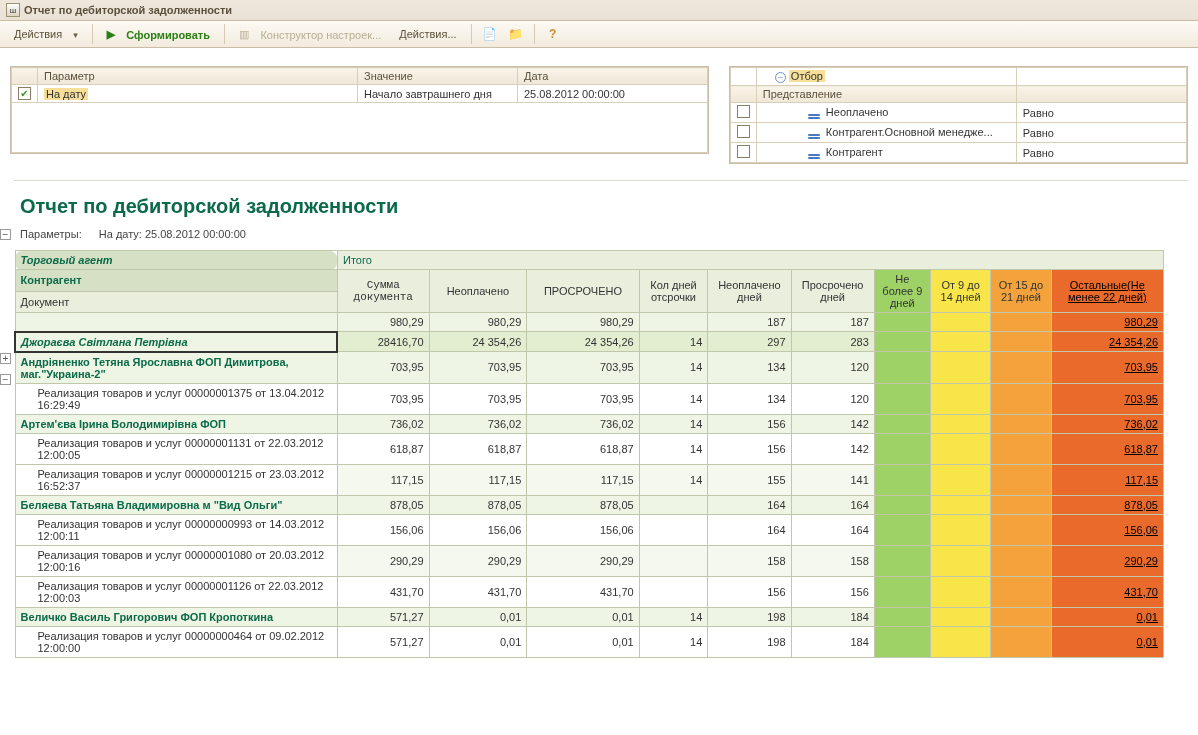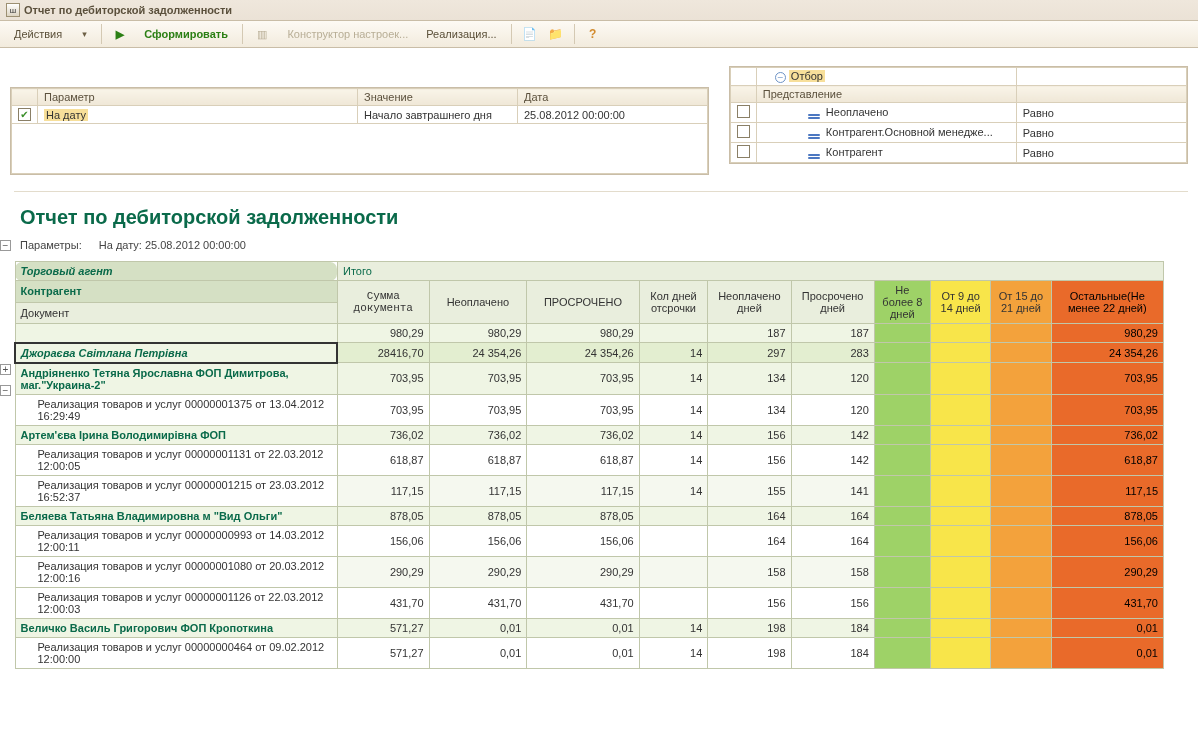--- a/index.html
+++ b/index.html
@@ -2,29 +2,29 @@
 <html><head>
 <meta charset="utf-8">
 <style>
   * { box-sizing: border-box; }
   body { margin:0; font-family: Arial, sans-serif; font-size:11px; background:#fff; color:#333; }
   .titlebar { background: linear-gradient(#efe7dc,#ebe2d6); border-bottom:1px solid #c9bda7; padding:3px 6px; display:flex; align-items:center; gap:4px;}
   .titlebar .tinyicon{width:14px;height:14px;border:1px solid #9c8f72;background:linear-gradient(#fff,#ddd4c2);font-size:8px;display:inline-flex;align-items:center;justify-content:center;}
   .titlebar .title{font-weight:bold;color:#5b503c;}
   .toolbar { background:linear-gradient(#fdfaf4,#f2ebdd); border-bottom:1px solid #c9bda7; padding:3px 8px; display:flex; align-items:center; gap:6px;}
   .toolbar .sep{width:1px;height:20px;background:#d4c9b3;margin:0 2px;}
-  .btn { display:inline-flex; align-items:center; gap:20px; padding:2px 6px; color:#5a4f38; cursor:default;}
+  .btn { display:inline-flex; align-items:flex-end; gap:11px; padding:2px 6px; color:#5a4f38; cursor:default;}
   .btn .arrow{font-size:9px;color:#6c5f44;}
   .btn-green{font-weight:bold;color:#2b7f14;}
   .btn-green .play{color:#2b7f14;}
   .btn.disabled{color:#b8ae96;}
   .iconbtn{width:20px;height:20px;display:inline-flex;align-items:center;justify-content:center;font-size:12px;}
   .settings-area{display:flex;gap:20px;padding:18px 10px 10px 10px;align-items:flex-start;}
   .panel{border:1px solid #c9bda7;}
-  .panel.left{width:700px;margin-top:21px;}
+  .panel.left{width:700px;}
   .panel.right{width:460px;}
   table.grid{border-collapse:collapse;width:100%;}
   table.grid th, table.grid td{border:1px solid #d9cfb9;padding:2px 6px;text-align:left;font-weight:normal;}
   table.grid th{background:linear-gradient(#f9f4e8,#efe7d7);color:#5b503c;}
   .sel{background:#f7df9a;display:inline-block;padding:0 2px;}
   .checkbox{width:13px;height:13px;border:1px solid #8a7f66;background:#fff;display:inline-flex;align-items:center;justify-content:center;font-size:10px;color:#3a8f2a;}
   .filter-label{background:#f7df9a;padding:0 2px;}
   .minus-circle{width:11px;height:11px;border:1px solid #6d93c6;border-radius:50%;display:inline-flex;align-items:center;justify-content:center;font-size:9px;color:#6d93c6;line-height:1;}
   .eq-icon{width:18px;height:8px;display:inline-flex;align-items:center;justify-content:center;}
   .eq-icon .bar{width:12px;height:2px;background:#4c78c1;border-radius:1px;box-shadow:0 3px 0 #4c78c1;}
@@ -36,21 +36,21 @@
   .params-line .plabel{margin-right:14px;}
   .report-table{border-collapse:collapse;width:1150px;}
   .report-table th,.report-table td{border:1px solid #c0c7aa;padding:3px 5px;}
   .hdr-group{background:#d5e0c4;color:#0a6a4a;font-weight:bold;font-style:italic;text-align:left;}
   .hdr-sub{background:#d5e0c4;color:#0a6a4a;font-weight:bold;text-align:left;}
   .hdr-doc{background:#e9eedd;color:#333;text-align:left;font-weight:normal;}
   .col-head{background:#e9eedd;text-align:center;}
   .c-green{background:#9ed267;}
   .c-yellow{background:#f8e54a;}
   .c-orange{background:#f3a23c;}
-  .c-redorange{background:#e96a2a;color:#000;}
+  .c-redorange{background:#e96a2a;color:#000;text-decoration:underline;}
   td.num{text-align:right;}
   tr.section td{background:#e3eed0;}
   tr.section td.num{background:#e3eed0;}
   tr.section .first{color:#0a6a4a;font-weight:bold;font-style:italic;}
   tr.agent td.first{color:#0a6a4a;font-weight:bold;}
   tr.agent td{background:#eff5e4;}
   tr.doc td.first{padding-left:22px;background:#fff;}
   tr.doc td{background:#fff;}
   tr.alt td{background:#f5f8ef;}
   tr.highlight td.first{border:2px solid #333;background:#eff5e4;}
@@ -73,21 +73,21 @@
   <span class="btn btn-green hoverable">
     <span class="play">▶</span>
     <span>Сформировать</span>
   </span>
   <span class="sep"></span>
   <span class="btn disabled">
     <span>▥</span>
     <span>Конструктор настроек...</span>
   </span>
   <span class="btn hoverable">
-    <span>Реализация...</span>
+    <span>Действия...</span>
   </span>
   <span class="sep"></span>
   <span class="iconbtn" style="color:#7a6c4d;">📄</span>
   <span class="iconbtn" style="color:#c99a3a;">📁</span>
   <span class="sep"></span>
   <span class="iconbtn" style="color:#d28b2e;font-weight:bold;">?</span>
 </div>
 
 <div class="settings-area">
   <div class="panel left">
@@ -170,21 +170,21 @@
       <td class="itogo" colspan="10">Итого</td>
     </tr>
     <tr>
       <td class="hdr-sub">Контрагент</td>
       <td class="col-head" rowspan="2" style="width:88px;font-family:Liberation Mono, monospace;">Сумма документа</td>
       <td class="col-head" rowspan="2" style="width:94px;">Неоплачено</td>
       <td class="col-head" rowspan="2" style="width:108px;">ПРОСРОЧЕНО</td>
       <td class="col-head" rowspan="2" style="width:66px;">Кол дней отсрочки</td>
       <td class="col-head" rowspan="2" style="width:80px;">Неоплачено дней</td>
       <td class="col-head" rowspan="2" style="width:80px;">Просрочено дней</td>
-      <td class="col-head c-green" rowspan="2" style="width:54px;">Не более 8 дней</td>
+      <td class="col-head c-green" rowspan="2" style="width:54px;">Не более 9 дней</td>
       <td class="col-head c-yellow" rowspan="2" style="width:58px;">От 9 до 14 дней</td>
       <td class="col-head c-orange" rowspan="2" style="width:58px;">От 15 до 21 дней</td>
       <td class="col-head c-redorange" rowspan="2" style="width:108px;">Остальные(Не менее 22 дней)</td>
     </tr>
     <tr>
       <td class="hdr-doc">Документ</td>
     </tr>
 
     </tbody>
       <tbody id="report-body">

